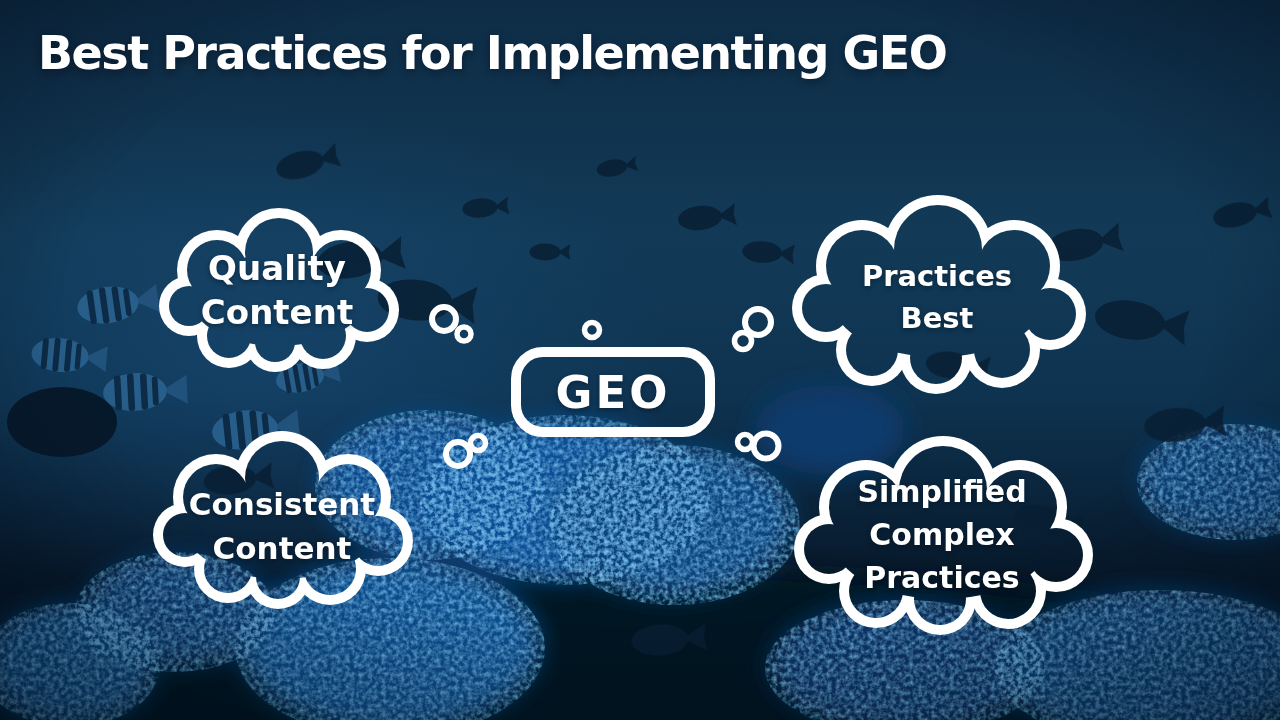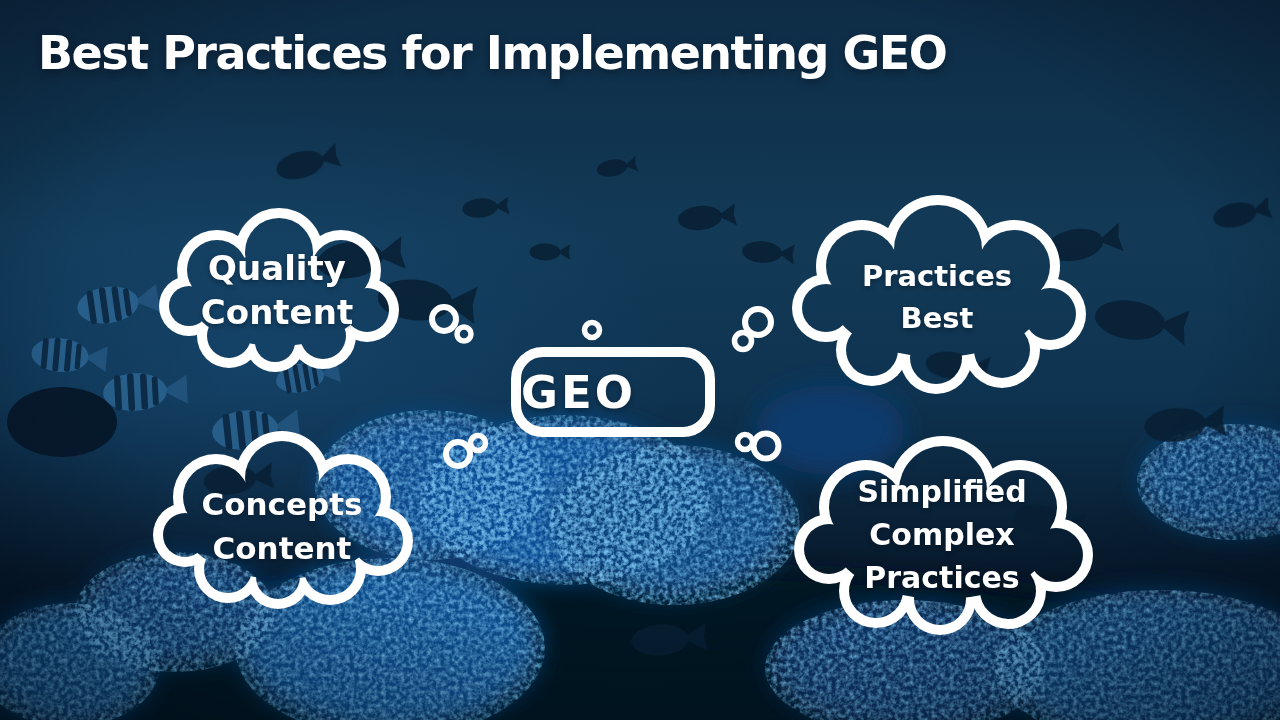--- a/index.html
+++ b/index.html
@@ -29,21 +29,21 @@
   .cloud-label .line{display:block;}
   .cloud-a .cloud-label{font-size:34px;line-height:44px;}
   .cloud-b .cloud-label{font-size:29px;line-height:42px;padding-top:8px;}
   .cloud-c .cloud-label{font-size:31px;line-height:44px;padding-top:12px;}
   .cloud-d .cloud-label{font-size:30px;line-height:43px;}
 
   .geo-node{
     position:absolute;z-index:3;
     left:511px;top:347px;width:204px;height:90px;box-sizing:border-box;
     border:10px solid #ffffff;border-radius:32px;
-    display:flex;align-items:center;justify-content:flex-start;
+    display:flex;align-items:center;justify-content:center;
     color:#ffffff;font-size:45px;font-weight:700;letter-spacing:3px;
     text-shadow:0 2px 5px rgba(3,12,22,.4);
   }
 
   .bubbles{position:absolute;left:0;top:0;width:1280px;height:720px;z-index:2;pointer-events:none;}
 </style>
 </head>
 <body>
 
 <div class="stage">
@@ -245,21 +245,21 @@
           <circle cx="134" cy="47" r="47"></circle>
         <circle cx="200" cy="66" r="43"></circle>
           <circle cx="230" cy="110" r="35"></circle>
         <circle cx="182" cy="138" r="36"></circle>
           <circle cx="130" cy="146" r="32"></circle>
         <circle cx="80" cy="138" r="34"></circle>
           <circle cx="37" cy="104" r="32"></circle>
       </g>
     </svg>
     <div class="cloud-label">
-      <span class="line">Concepts</span>
+      <span class="line">Consistent</span>
       <span class="line">Content</span>
     </div>
   </div>
 
   <div class="cloud cloud-d" style="left:790px;top:433px;width:304px;height:203px;">
     <svg viewBox="0 0 304 203" aria-hidden="true">
       <defs>
         <mask id="cm4">
           <rect width="304" height="203" fill="#fff"></rect>
           <g fill="#000">

